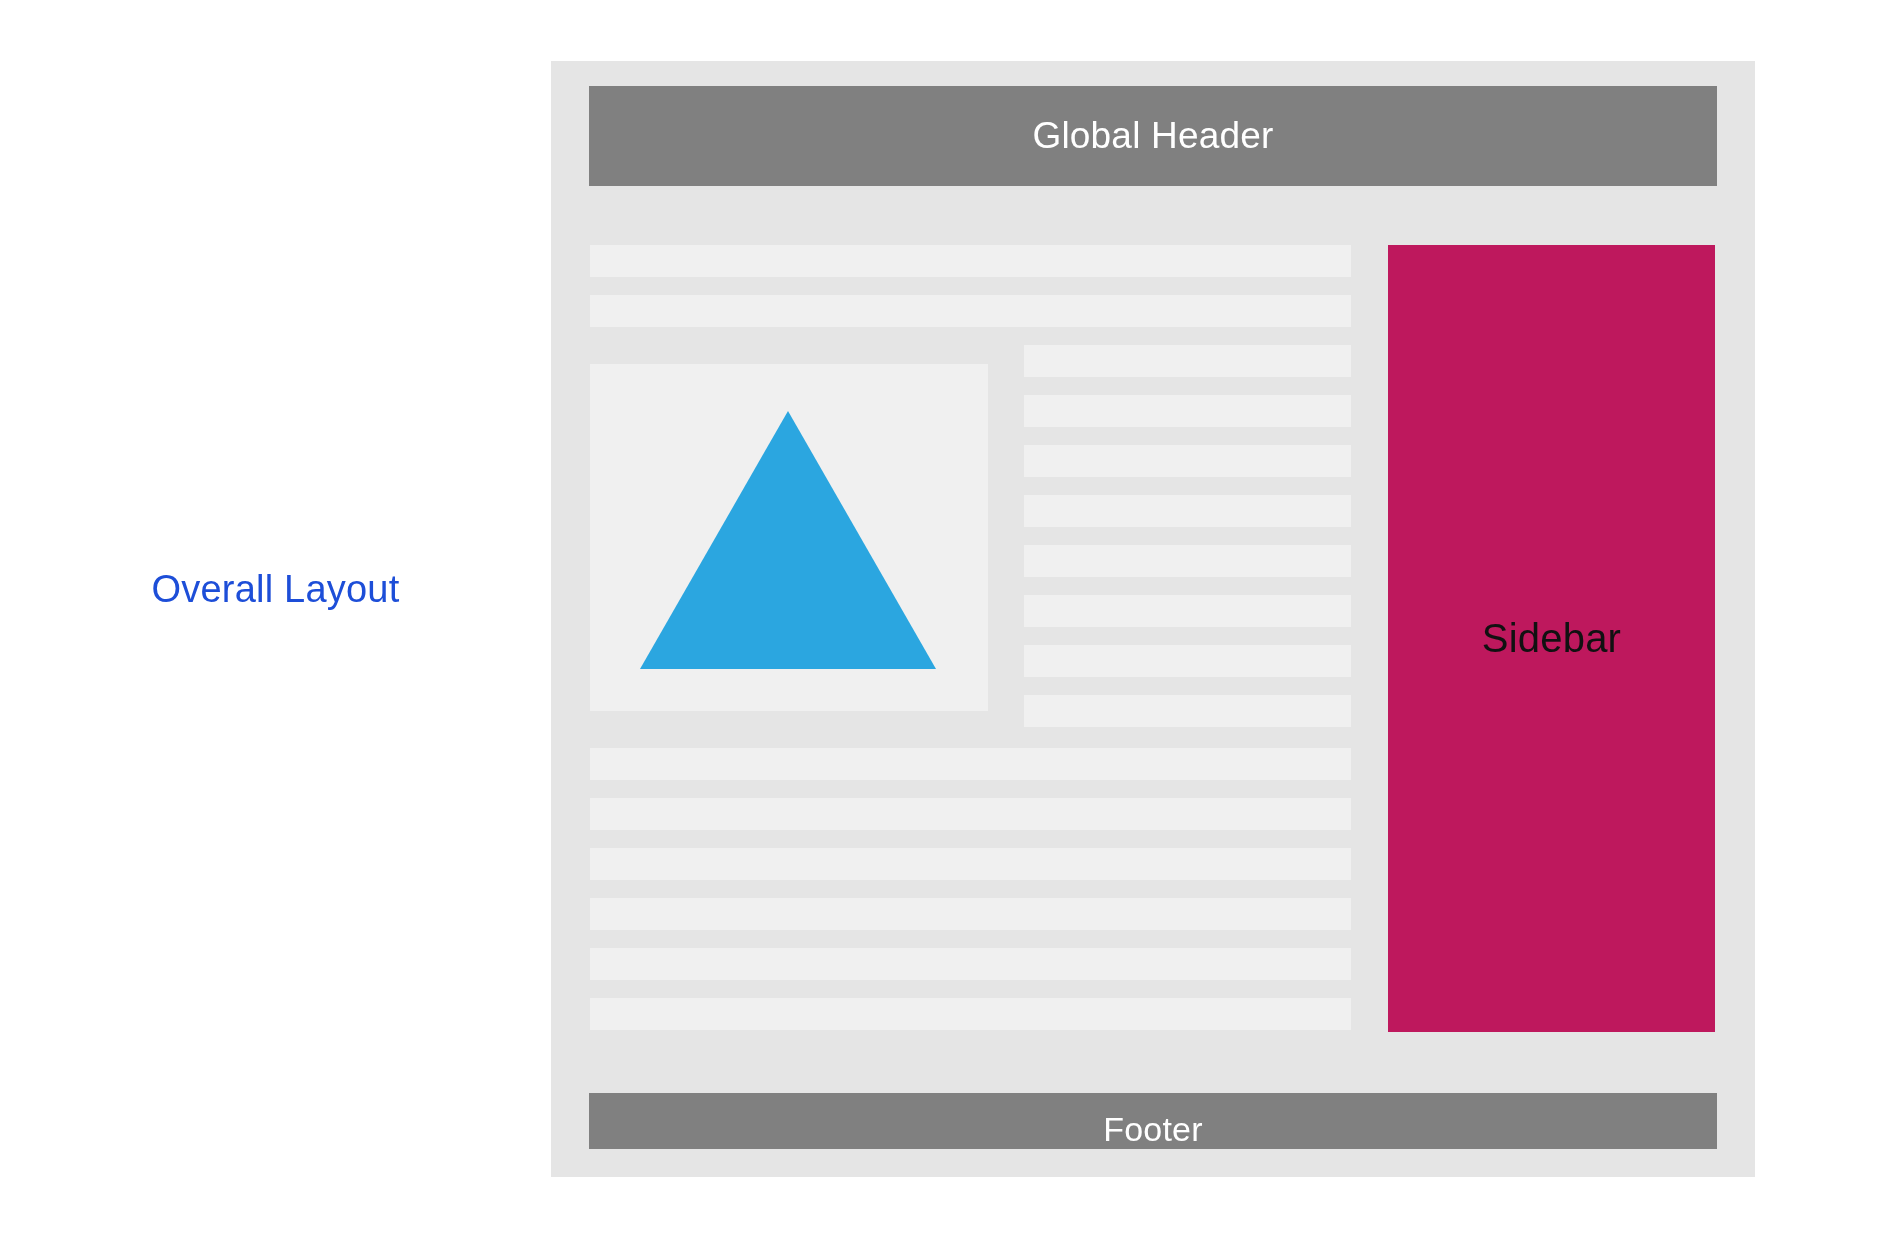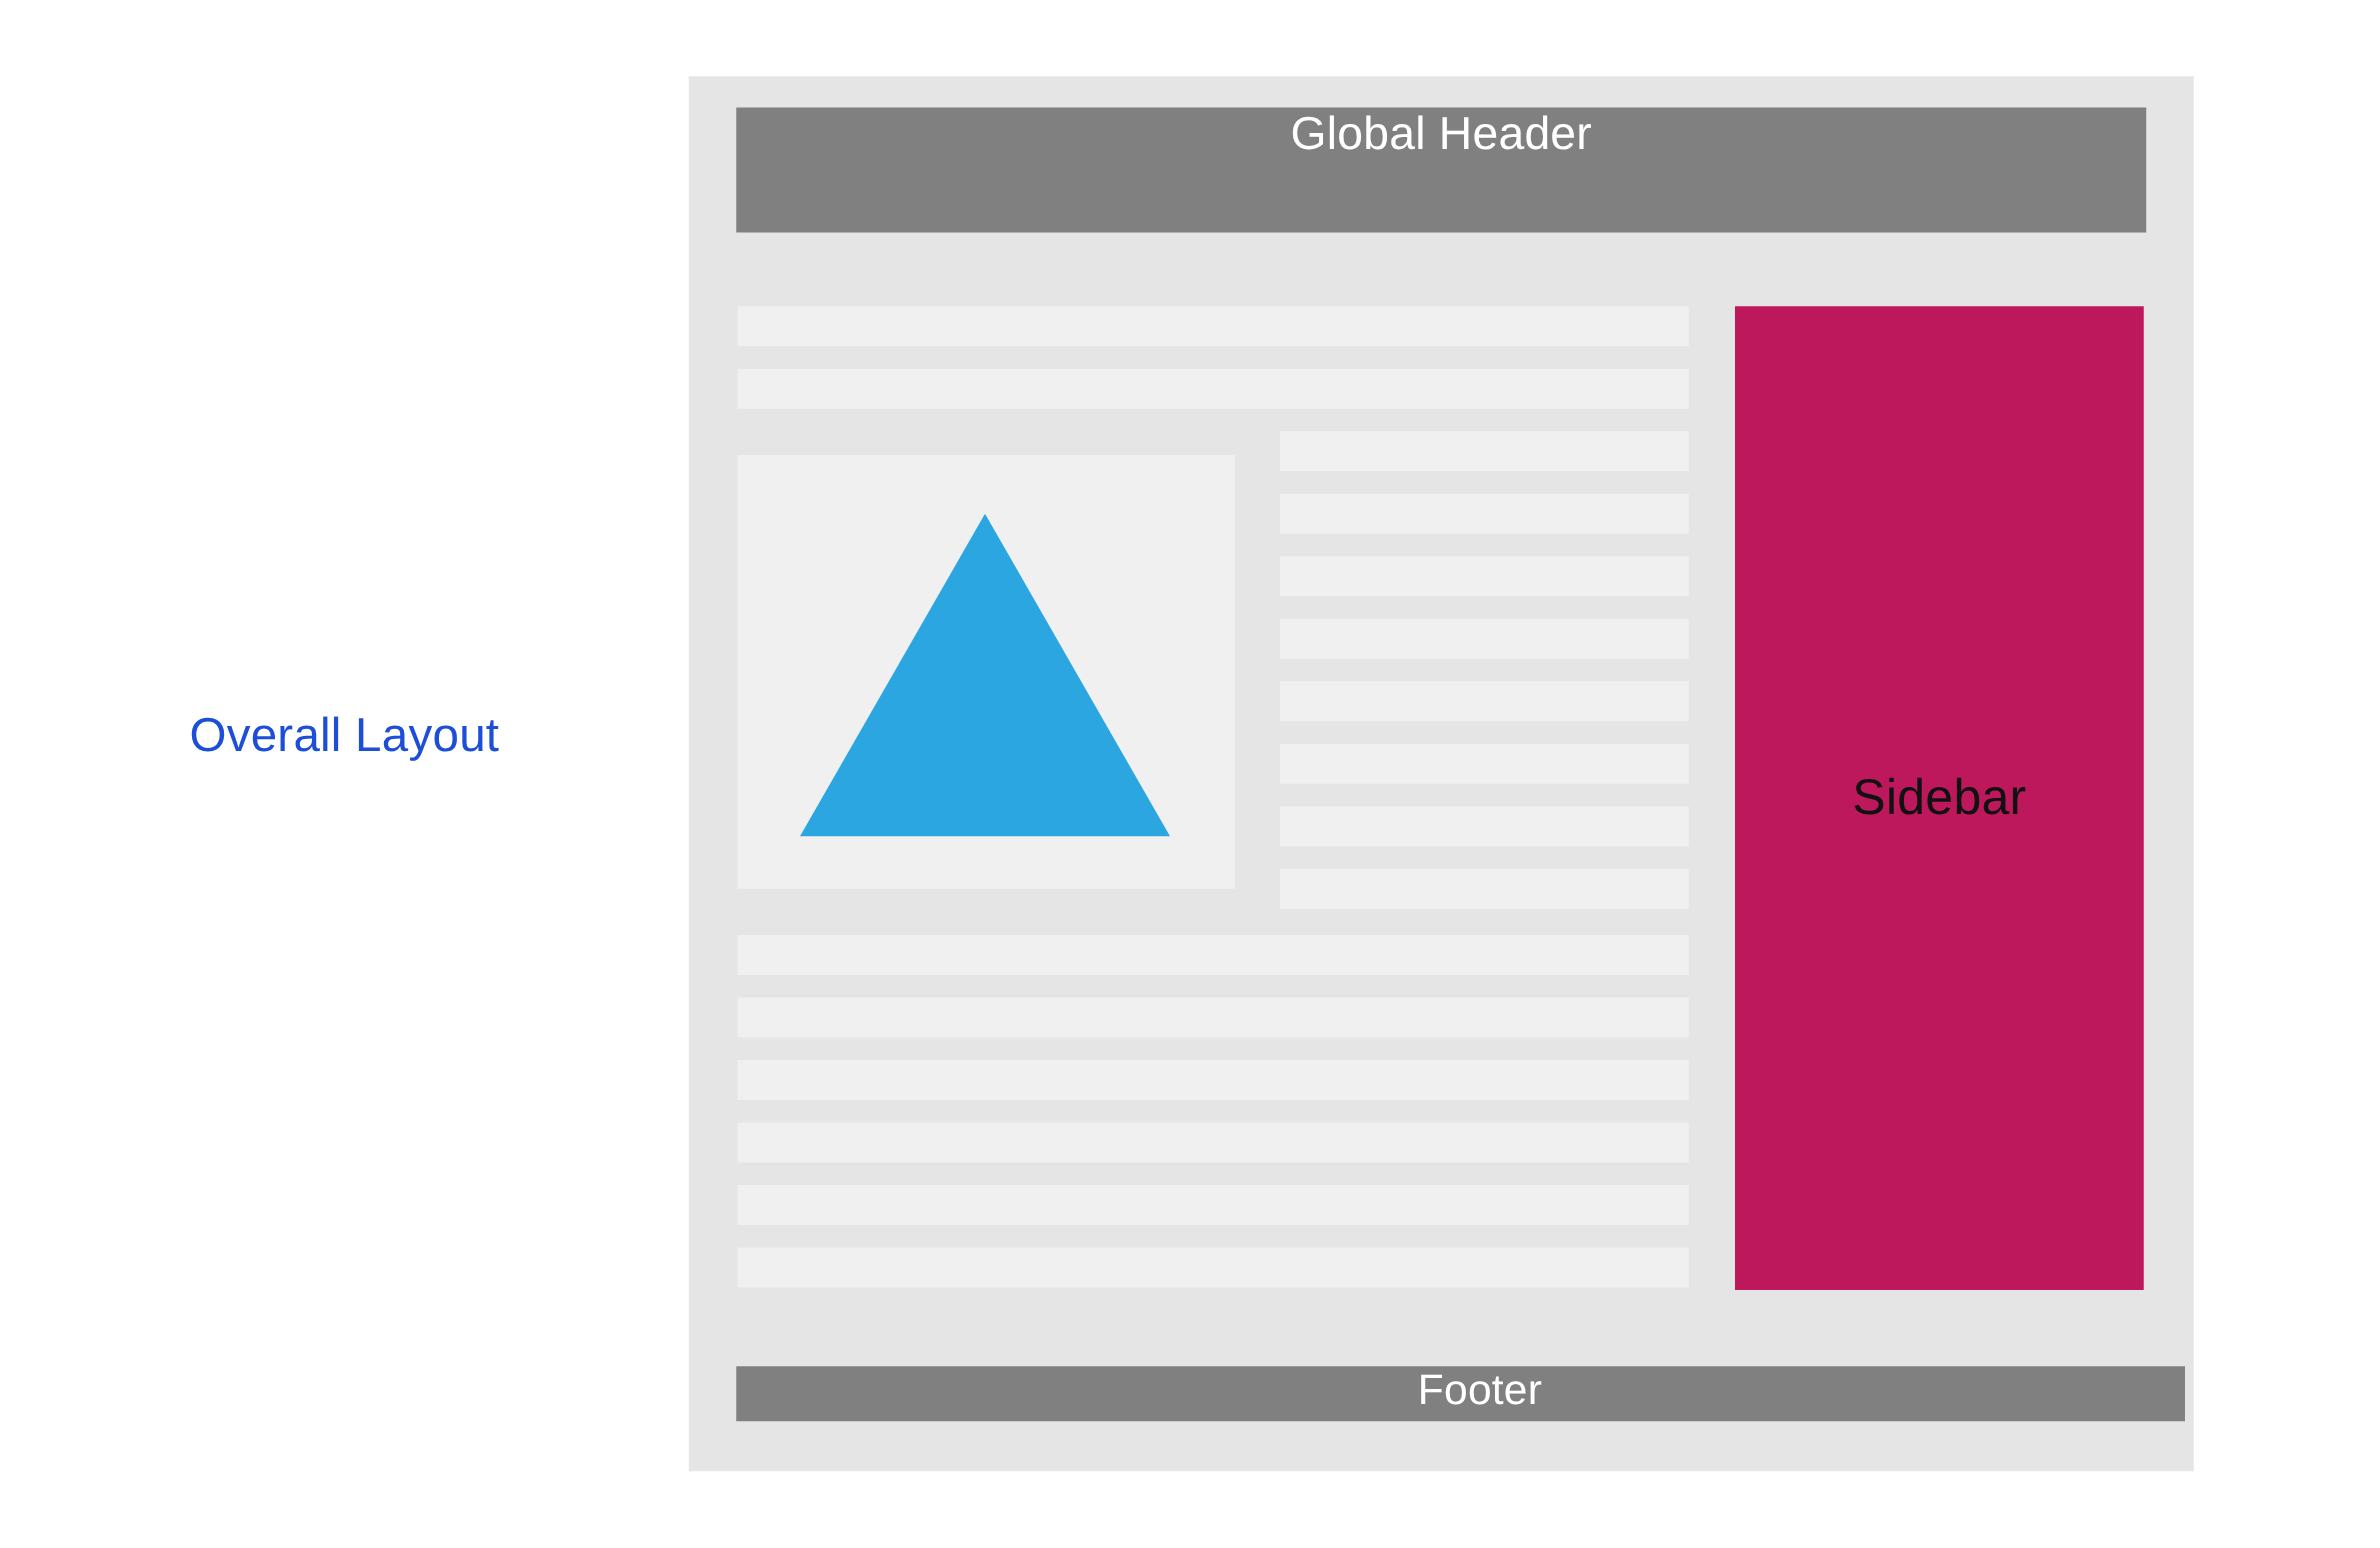--- a/index.html
+++ b/index.html
@@ -41,42 +41,41 @@
 
   
   #global-header {
     position: absolute;
     left: 38px;
     top: 25px;
     width: 1128px;
     height: 100px;
     background: #808080;
     display: flex;
-    align-items: flex-start;
+    align-items: center;
     justify-content: center;
   }
   #global-header .bar-label {
     font-size: 37px;
     color: #ffffff;
     letter-spacing: 0.2px;
     white-space: nowrap;
   }
 
   
   #footer-bar {
     position: absolute;
     left: 38px;
     top: 1032px;
     width: 1128px;
-    height: 44px;
+    height: 56px;
     background: #808080;
     display: flex;
-    align-items: flex-start;
+    align-items: flex-end;
     justify-content: center;
-    padding-left: 31px;
   }
   #footer-bar .bar-label {
     font-size: 34px;
     color: #ffffff;
     letter-spacing: 0.2px;
     white-space: nowrap;
   }
 
   
   #content-area {

